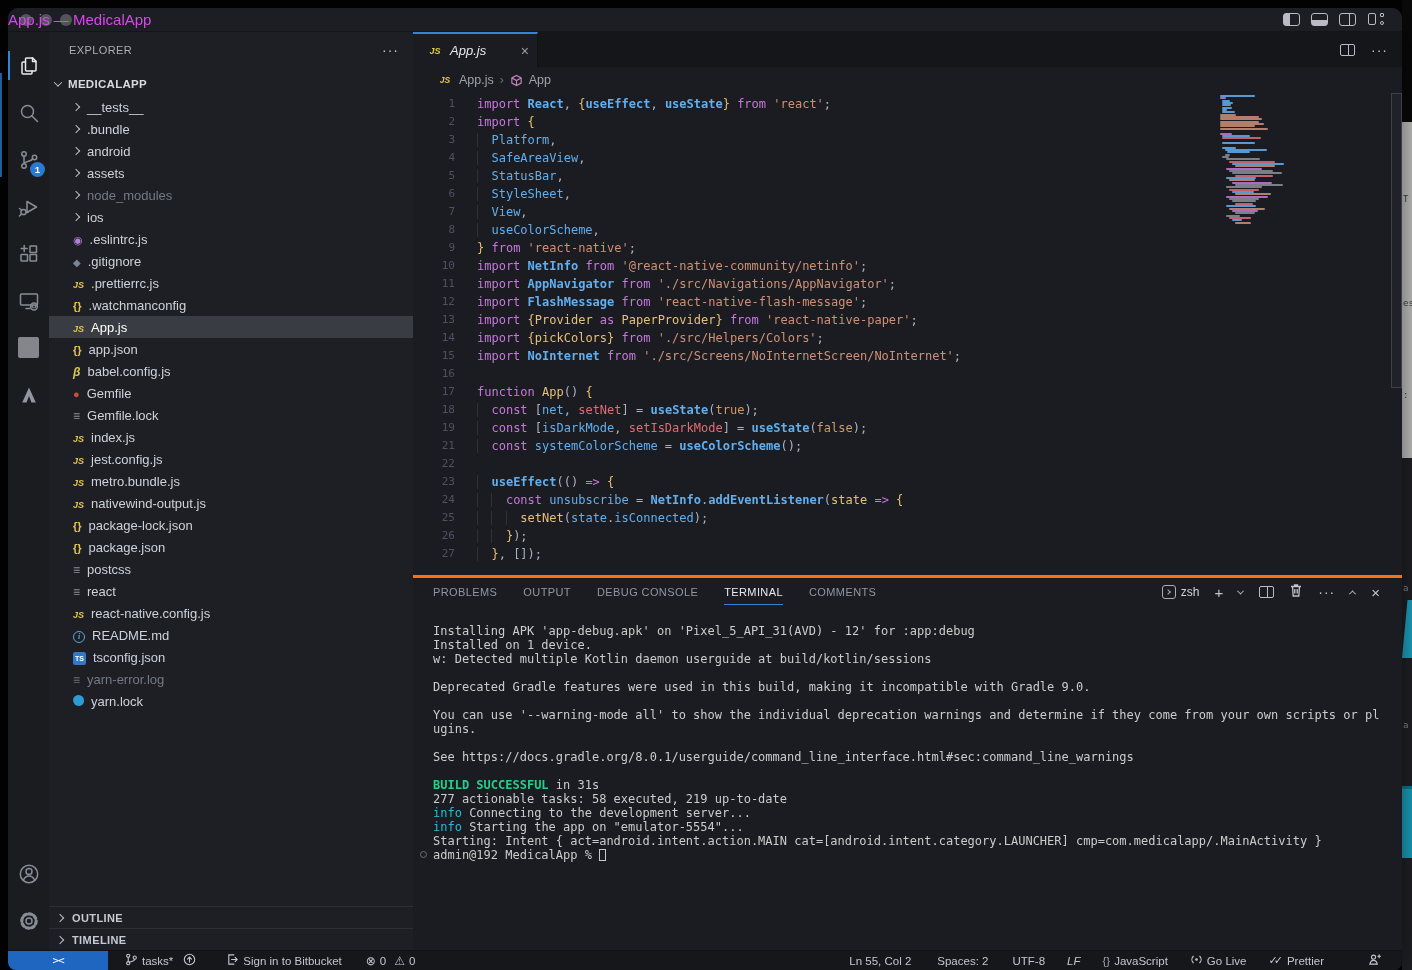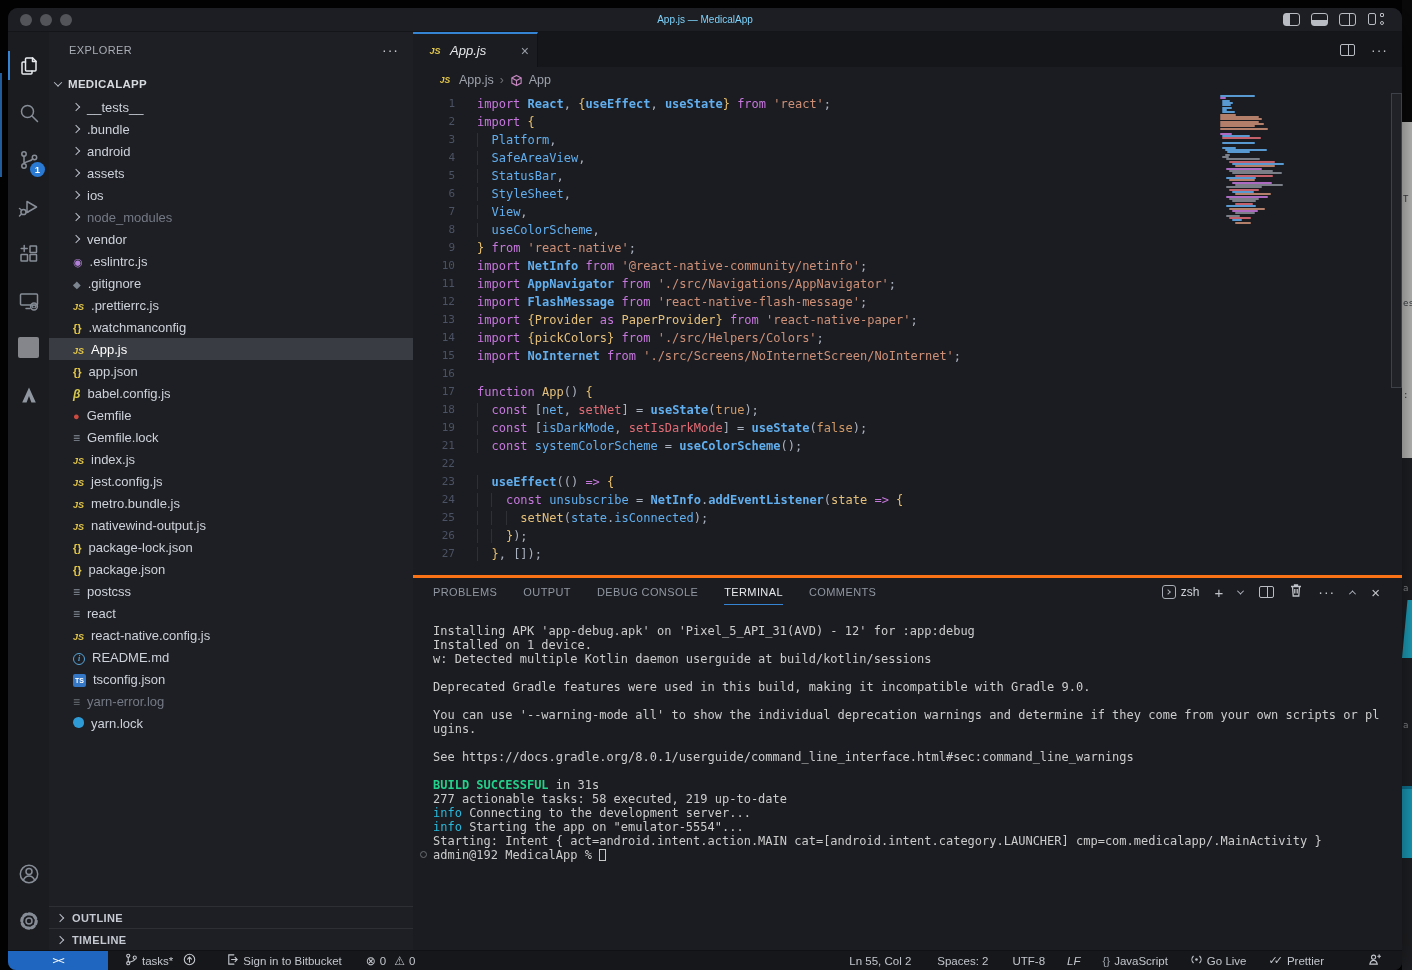--- a/index.html
+++ b/index.html
@@ -18,21 +18,21 @@
 
   
   .window { position:absolute; left:8px; top:8px; width:1394px; height:962px;
     background:#1b1c21; border-radius:10px 10px 8px 8px; overflow:hidden;
     box-shadow:0 10px 40px rgba(0,0,0,.7); display:flex; flex-direction:column; }
 
   
   .titlebar { height:24px; background:#1d1e23; flex:0 0 auto; display:flex; align-items:center; position:relative; border-bottom:1px solid #141518; }
   .lights { display:flex; gap:8px; margin-left:12px; }
   .light { width:12px; height:12px; border-radius:50%; background:#53545a; }
-  .tb-title { position:absolute; left:0; right:0; text-align:center; font-size:10px; color:#7dd3fc; pointer-events:none; }
+  .tb-title { position:absolute; left:0; right:0; text-align:left; font-size:15px; color:#d946ef; pointer-events:none; }
   .tb-icons { margin-left:auto; display:flex; gap:11px; margin-right:18px; }
   .lay { width:17px; height:13px; border:1.4px solid #b9bcc2; border-radius:3px; position:relative; }
   .lay .fillL { position:absolute; left:0; top:0; bottom:0; width:38%; background:#b9bcc2; }
   .lay .fillB { position:absolute; left:0; right:0; bottom:0; height:45%; background:#b9bcc2; }
   .lay .lineR { position:absolute; right:35%; top:0; bottom:0; border-left:1.4px solid #b9bcc2; }
   .lay.grid4 { border:none; width:17px; }
   .lay.grid4 .a { position:absolute; left:1px; top:0; width:8px; height:12px; border:1.4px solid #b9bcc2; border-radius:2px; }
   .lay.grid4 .b { position:absolute; right:0; top:0; width:4px; height:4px; border:1.2px solid #b9bcc2; border-radius:1px; }
   .lay.grid4 .c { position:absolute; right:0; bottom:1px; width:4px; height:4px; border:1.2px solid #b9bcc2; border-radius:50%; }
 
@@ -285,31 +285,27 @@
             <span>.bundle</span>
           </div>
           <div class="row">
             <span class="cv"></span>
             <span>android</span>
           </div>
           <div class="row">
             <span class="cv"></span>
             <span>assets</span>
           </div>
-          <div class="row">
-            <span class="cv"></span>
-            <span>ios</span>
-          </div>
           <div class="row dim">
             <span class="cv"></span>
             <span>node_modules</span>
           </div>
           <div class="row">
             <span class="cv"></span>
-            <span>vendor</span>
+            <span>ios</span>
           </div>
           <div class="row">
             <span><span class="fi esl">◉</span></span>
             <span>.eslintrc.js</span>
           </div>
           <div class="row">
             <span><span class="fi git">◆</span></span>
             <span>.gitignore</span>
           </div>
           <div class="row">

